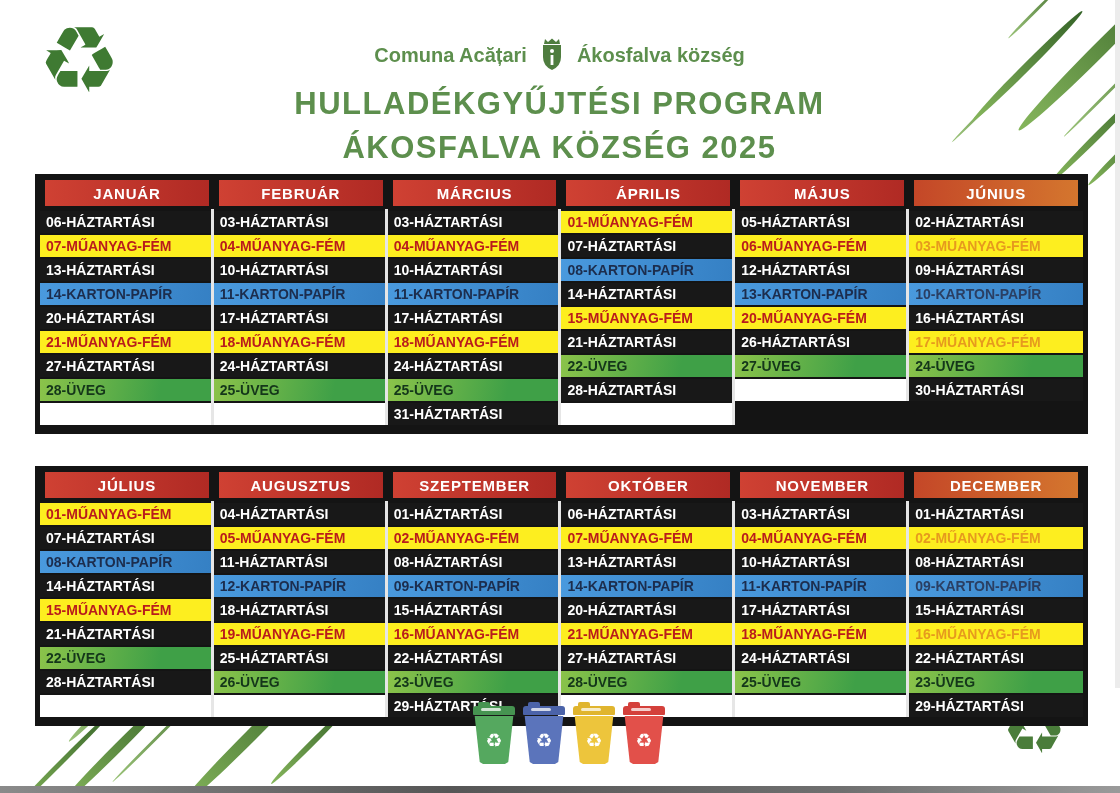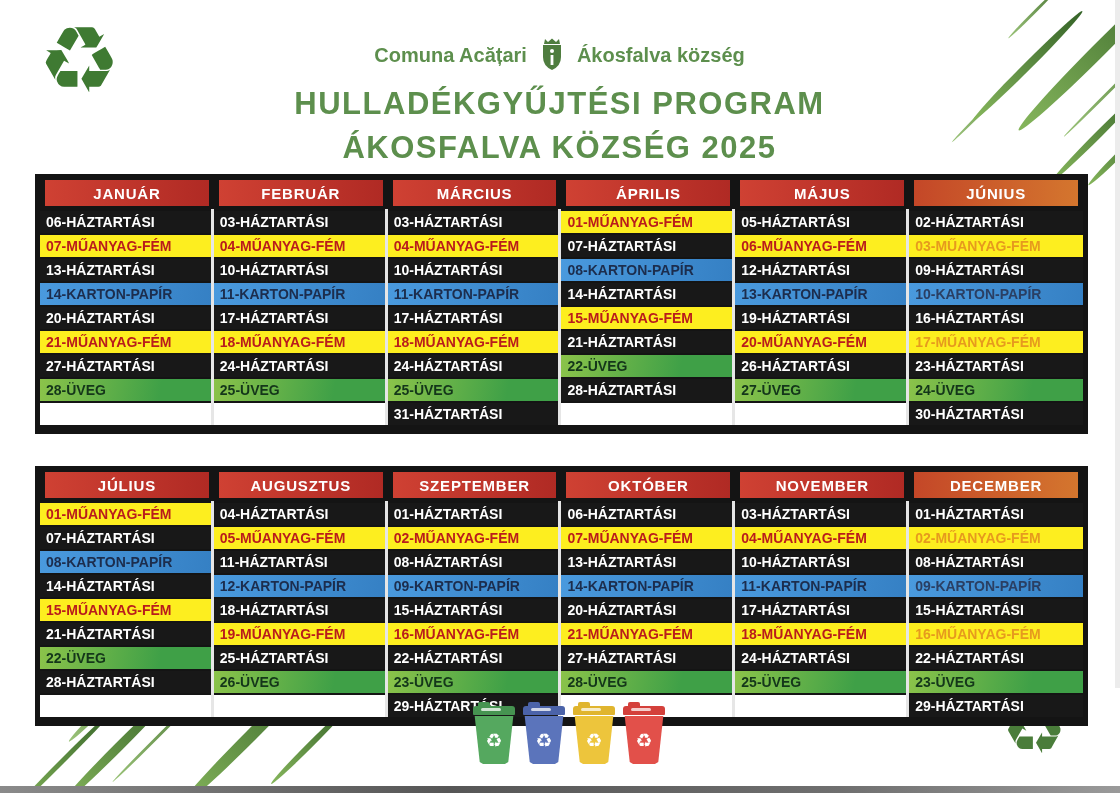--- a/index.html
+++ b/index.html
@@ -154,37 +154,35 @@
           <div class="cell t-empty"></div>
         </div>
       </div>
       <div class="col">
         <div class="month-header">MÁJUS</div>
         <div class="col-body">
           <div class="cell t-haztartasi">05-HÁZTARTÁSI</div>
           <div class="cell t-muanyag">06-MŰANYAG-FÉM</div>
           <div class="cell t-haztartasi">12-HÁZTARTÁSI</div>
           <div class="cell t-karton">13-KARTON-PAPÍR</div>
-          <div class="cell t-haztartasi">19-HÁZTARTÁSI</div>
           <div class="cell t-muanyag">20-MŰANYAG-FÉM</div>
           <div class="cell t-haztartasi">26-HÁZTARTÁSI</div>
           <div class="cell t-uveg">27-ÜVEG</div>
           <div class="cell t-empty"></div>
         </div>
       </div>
       <div class="col">
         <div class="month-header">JÚNIUS</div>
         <div class="col-body">
           <div class="cell t-haztartasi">02-HÁZTARTÁSI</div>
           <div class="cell t-muanyag">03-MŰANYAG-FÉM</div>
           <div class="cell t-haztartasi">09-HÁZTARTÁSI</div>
           <div class="cell t-karton">10-KARTON-PAPÍR</div>
           <div class="cell t-haztartasi">16-HÁZTARTÁSI</div>
           <div class="cell t-muanyag">17-MŰANYAG-FÉM</div>
-          <div class="cell t-haztartasi">23-HÁZTARTÁSI</div>
           <div class="cell t-uveg">24-ÜVEG</div>
           <div class="cell t-haztartasi">30-HÁZTARTÁSI</div>
         </div>
       </div>
     </div>
   <div class="cal-table t2">
       <div class="col">
         <div class="month-header">JÚLIUS</div>
         <div class="col-body">
           <div class="cell t-muanyag">01-MŰANYAG-FÉM</div>

